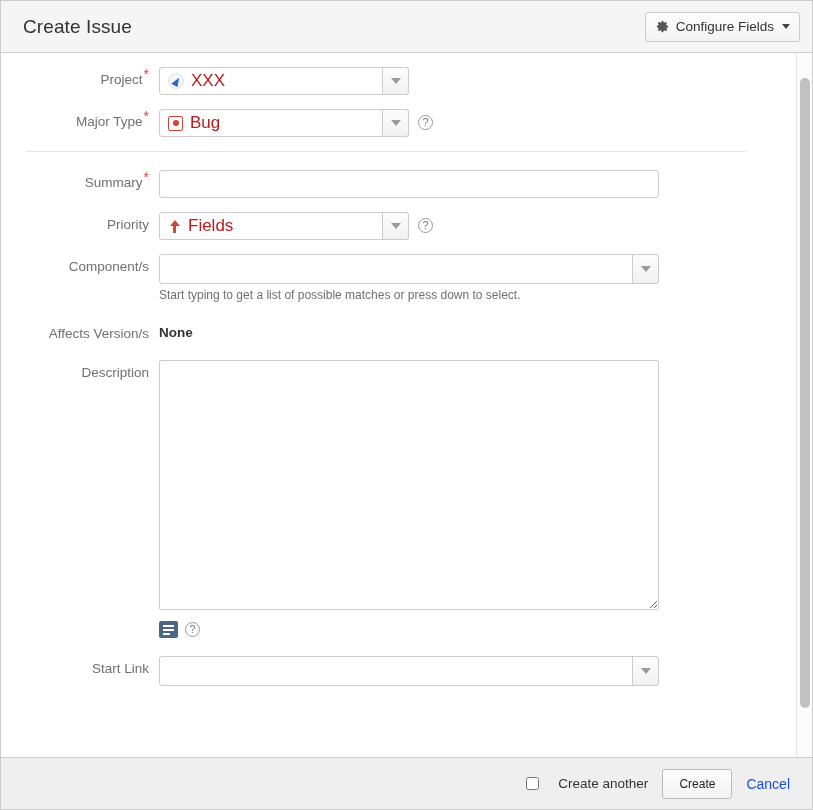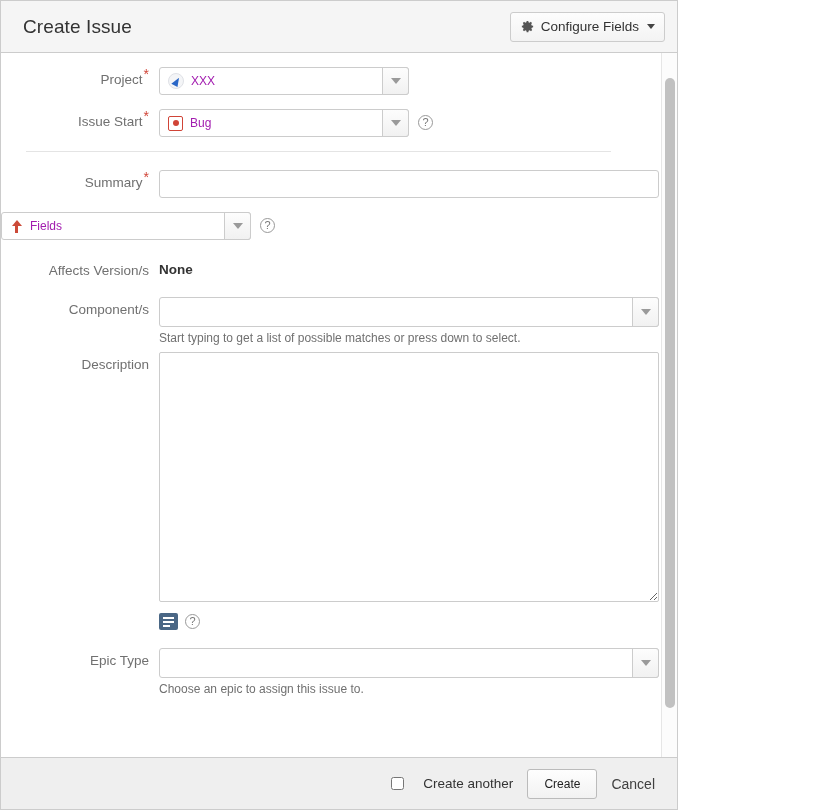--- a/index.html
+++ b/index.html
@@ -6,21 +6,21 @@
   html, body {
     margin: 0; padding: 0;
     width: 813px; height: 810px;
     overflow: hidden;
     background: #ffffff;
     font-family: "Liberation Sans", sans-serif;
     -webkit-font-smoothing: antialiased;
   }
   .dialog {
     position: relative;
-    width: 678px; height: 810px;
+    width: 813px; height: 810px;
     background: #fff;
     border: 1px solid #ccc;
     display: flex;
     flex-direction: column;
   }
 
   
   .dlg-header {
     position: relative;
     height: 52px;
@@ -94,22 +94,22 @@
   .sel {
     position: relative;
     display: flex;
     align-items: center;
     height: 28px;
     width: 250px;
     background: #fff;
     border: 1px solid #ccc;
     border-radius: 3px;
     padding: 0 0 0 8px;
-    font-size: 12px;
-    color: #a21caf;
+    font-size: 17px;
+    color: #b91c1c;
     cursor: default;
   }
   .sel .val { display: flex; align-items: center; gap: 7px; }
   .sel .arrow-btn {
     position: absolute;
     top: -1px; right: -1px; bottom: -1px;
     width: 27px;
     border: 1px solid #ccc;
     border-radius: 0 3px 3px 0;
     background: linear-gradient(#fdfdfd, #f1f1f1);
@@ -342,21 +342,21 @@
     background: linear-gradient(#fefefe, #f2f2f2);
     border: 1px solid #bbb;
     border-radius: 3px;
     font-size: 12px;
     color: #222;
     cursor: pointer;
     font-family: "Liberation Sans", sans-serif;
   }
   .lnk-cancel {
     font-size: 14px;
-    color: #404040;
+    color: #1d4ed8;
     cursor: pointer;
     text-decoration: none;
   }
 </style>
 </head>
 <body>
 
 <div class="dialog">
 
   <div class="dlg-header">
@@ -390,21 +390,21 @@
             </span>
             <span class="arrow-btn">
                 <span class="arrow-gl"></span>
               </span>
           </div>
         </div>
       </div>
 
       <div class="row">
         <div class="lbl">
-          <span>Issue Start</span><span class="req">*</span>
+          <span>Major Type</span><span class="req">*</span>
         </div>
         <div class="ctrl">
           <div class="sel">
             <span class="val">
               <span class="ico-bug"></span>
               <span>Bug</span>
             </span>
             <span class="arrow-btn">
                 <span class="arrow-gl"></span>
               </span>
@@ -418,55 +418,58 @@
       <div class="row">
         <div class="lbl">
           <span>Summary</span><span class="req">*</span>
         </div>
         <div class="ctrl">
           <input class="txt" type="text" value="" placeholder="" style="">
         </div>
       </div>
 
       <div class="row">
+        <div class="lbl">
+          <span>Priority</span>
+        </div>
         <div class="ctrl">
           <div class="sel">
             <span class="val">
               <span class="ico-major"></span>
               <span>Fields</span>
             </span>
             <span class="arrow-btn">
                 <span class="arrow-gl"></span>
               </span>
           </div>
           <span class="help-ic help-pad">?</span>
         </div>
       </div>
 
-      <div class="row" style="margin-top:18px;margin-bottom:18px;">
-        <div class="lbl">
-          <span>Affects Version/s</span>
-        </div>
-        <div class="ctrl">
-          <div class="static-val">None</div>
-        </div>
-      </div>
-
       <div class="row tight">
         <div class="lbl">
           <span>Component/s</span>
         </div>
         <div>
           <div class="combo">
             <input type="text" value="" placeholder="" style="">
             <span class="arrow-btn">
                 <span class="arrow-gl"></span>
               </span>
           </div>
           <div class="hint">Start typing to get a list of possible matches or press down to select.</div>
+        </div>
+      </div>
+
+      <div class="row" style="margin-top:18px;margin-bottom:18px;">
+        <div class="lbl">
+          <span>Affects Version/s</span>
+        </div>
+        <div class="ctrl">
+          <div class="static-val">None</div>
         </div>
       </div>
 
       <div class="row">
         <div class="lbl">
           <span>Description</span>
         </div>
         <div>
           <textarea class="desc" placeholder="" style=""></textarea>
           <div class="desc-tools">
@@ -475,30 +478,29 @@
                 <i></i>
                 <i></i>
               </span>
             <span class="help-ic">?</span>
           </div>
         </div>
       </div>
 
       <div class="row tight" style="margin-top:18px;">
         <div class="lbl">
-          <span>Epic Type</span>
+          <span>Start Link</span>
         </div>
         <div>
           <div class="combo">
             <input type="text" value="" placeholder="" style="">
             <span class="arrow-btn">
                 <span class="arrow-gl"></span>
               </span>
           </div>
-          <div class="hint">Choose an epic to assign this issue to.</div>
         </div>
       </div>
 
     </div>
 
     <div class="scroll-track">
       <div class="scroll-thumb"></div>
     </div>
   </div>
 

